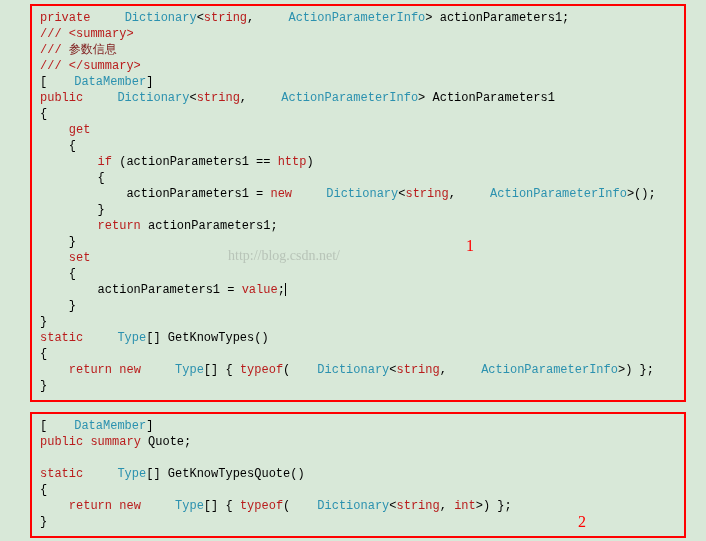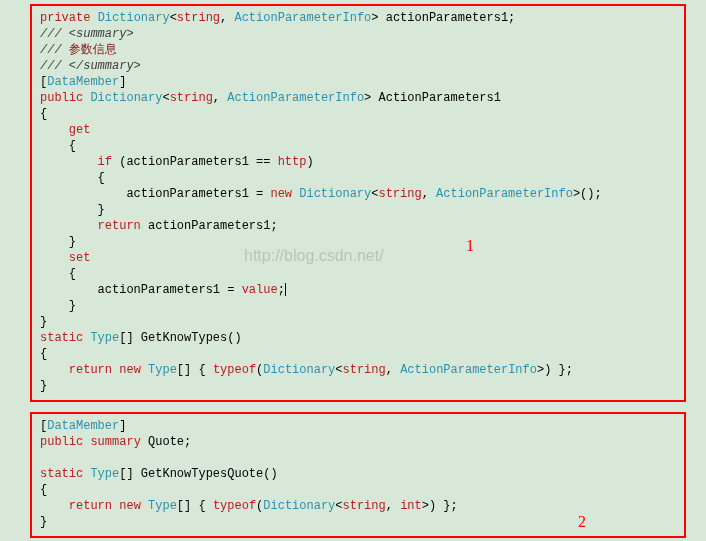--- a/index.html
+++ b/index.html
@@ -36,30 +36,30 @@
   .n1 { right: 210px; top: 232px; }
   .n2 { right: 98px; bottom: 6px; }
   pre {
     white-space: pre;
     font-family: inherit;
     font-size: inherit;
     line-height: inherit;
     color: #000;
   }
   .kw  { color: #b91c1c; }
-  .type{ color: #2b91af; }
-  .cmt { color: #404040; font-style: italic; }
+  .type{ color: #2b91af; margin-left: 27px; }
+  .cmt { color: #b91c1c; }
   .cmt-text { color: #7f1d1d; }
   .watermark {
     position: absolute;
-    left: 244px;
+    left: 228px;
     top: 248px;
     color: #b8c4b8;
-    font-size: 16px;
-    font-family: Liberation Sans, sans-serif;
+    font-size: 14px;
+    font-family: Liberation Serif, serif;
     pointer-events: none;
   }
   .cursor {
     border-left: 1px solid #000;
     display: inline-block;
     height: 13px;
     vertical-align: middle;
   }
 </style>
 </head>

